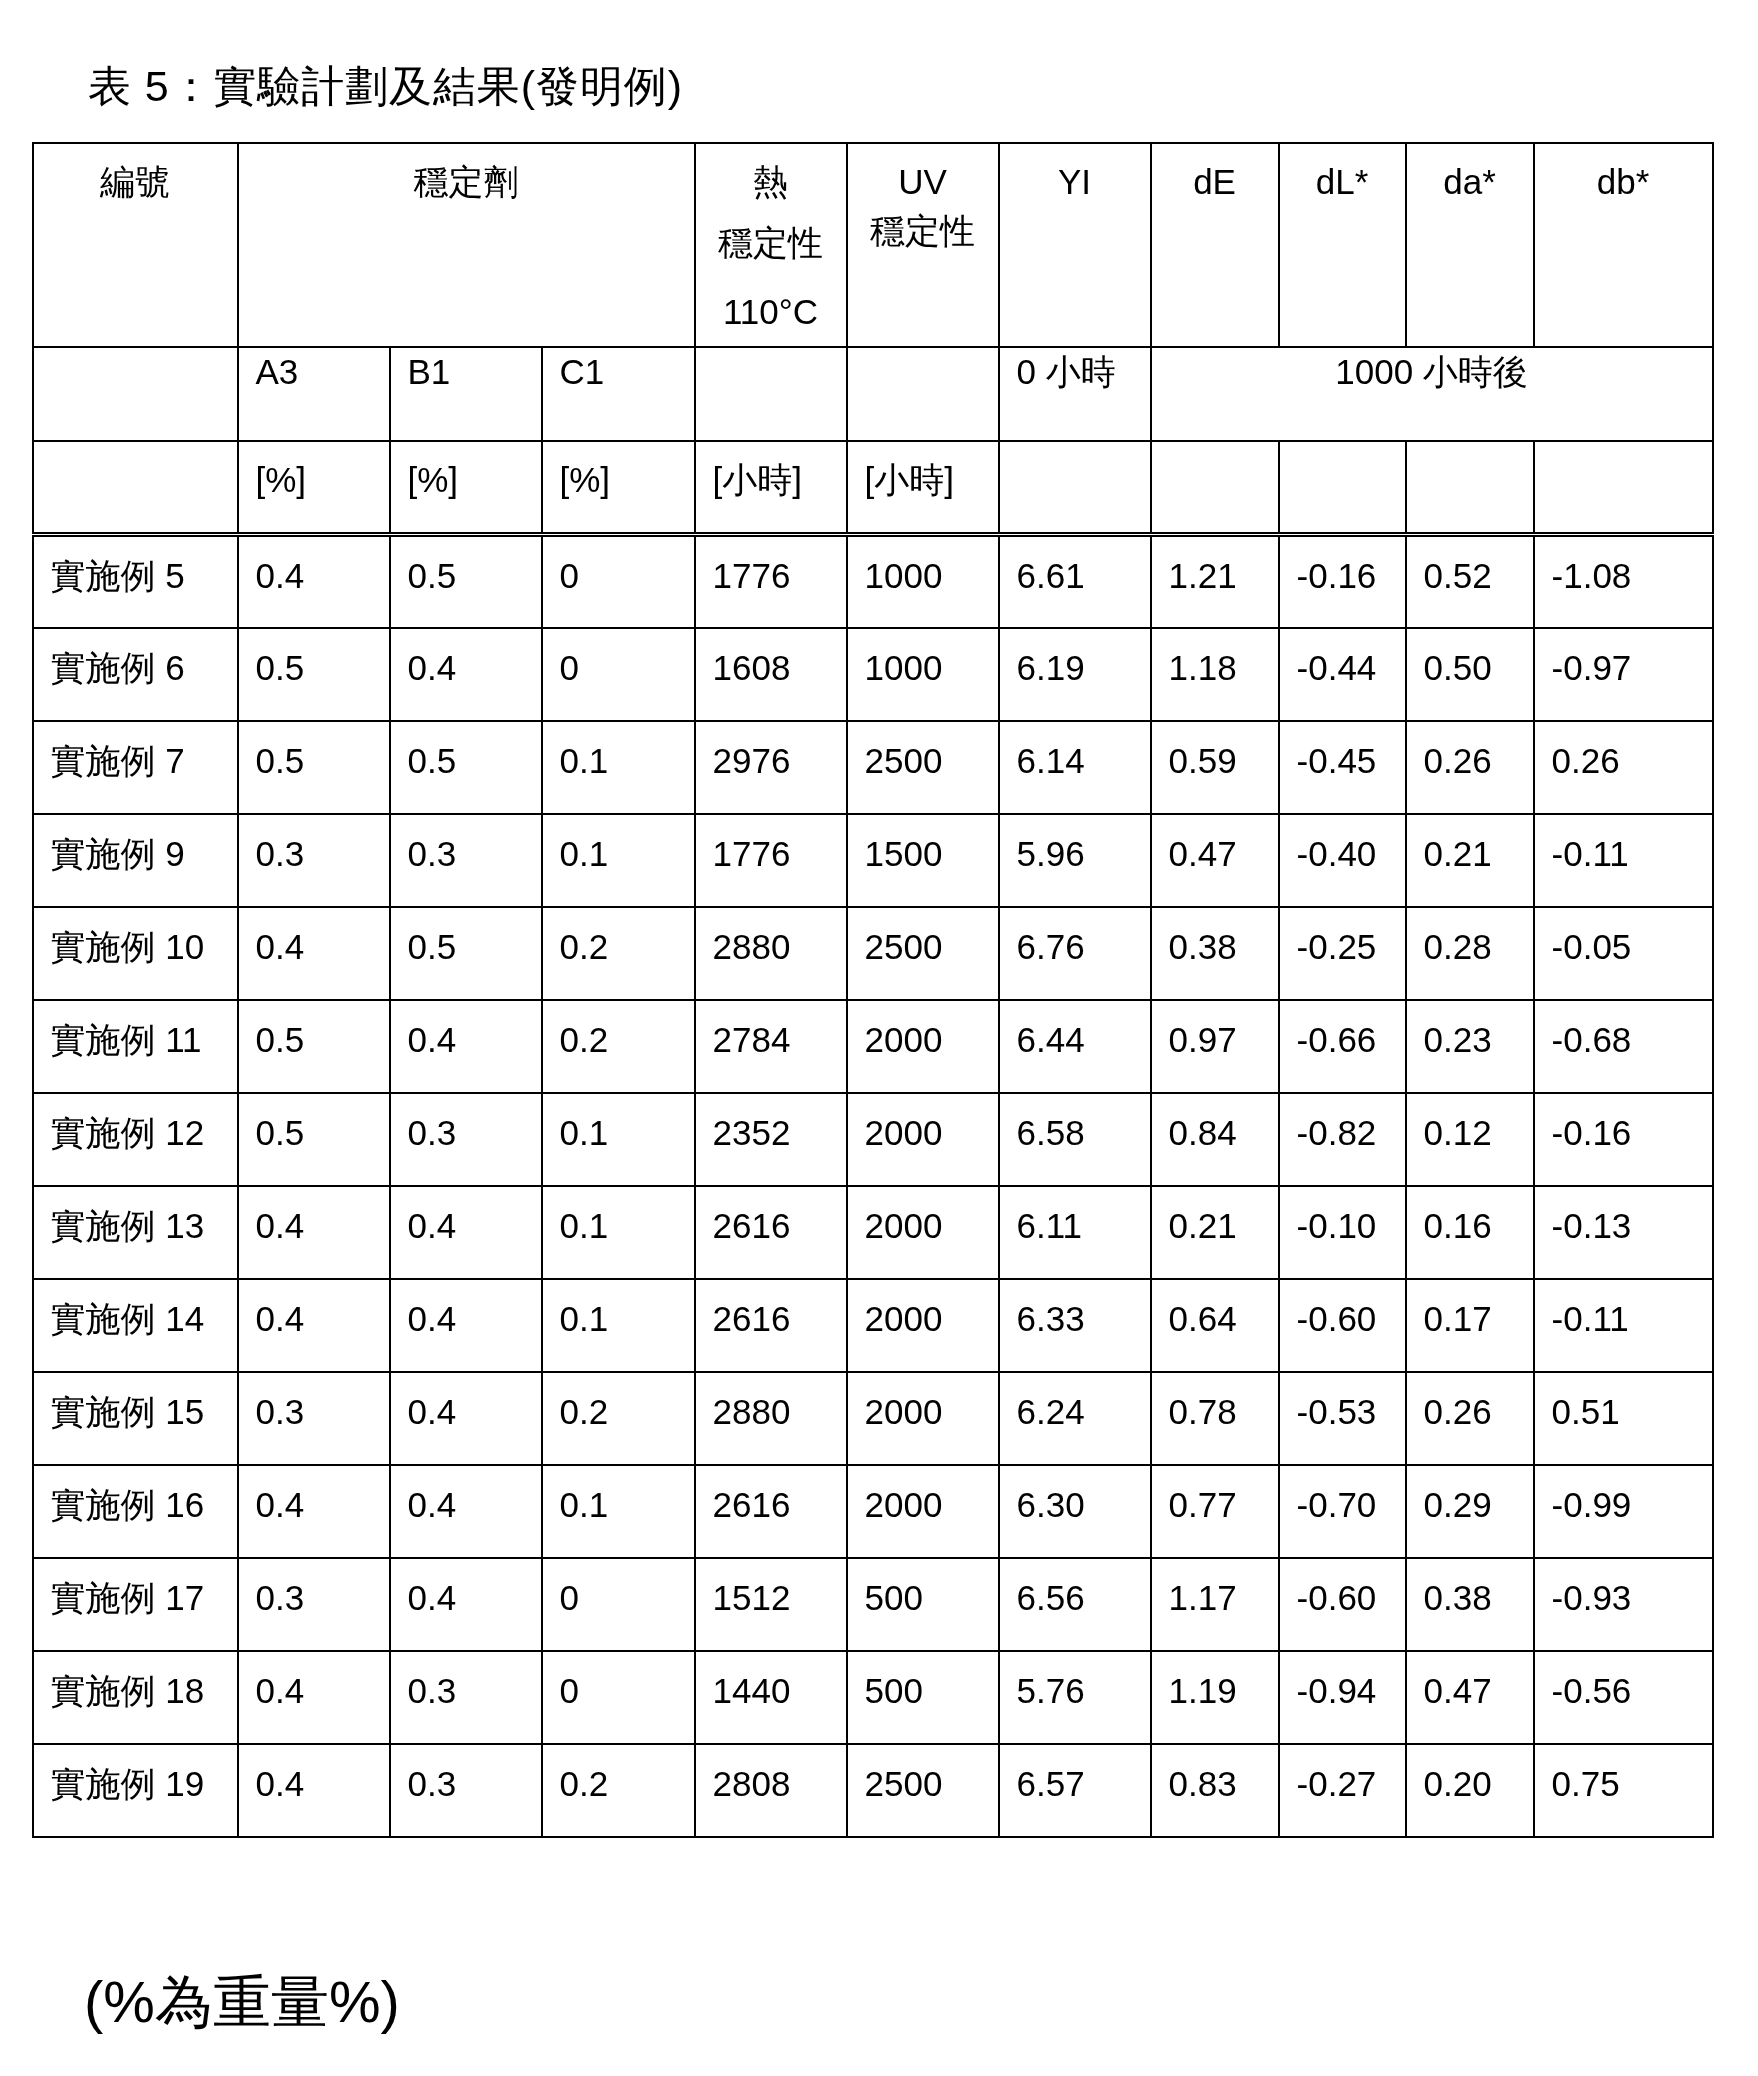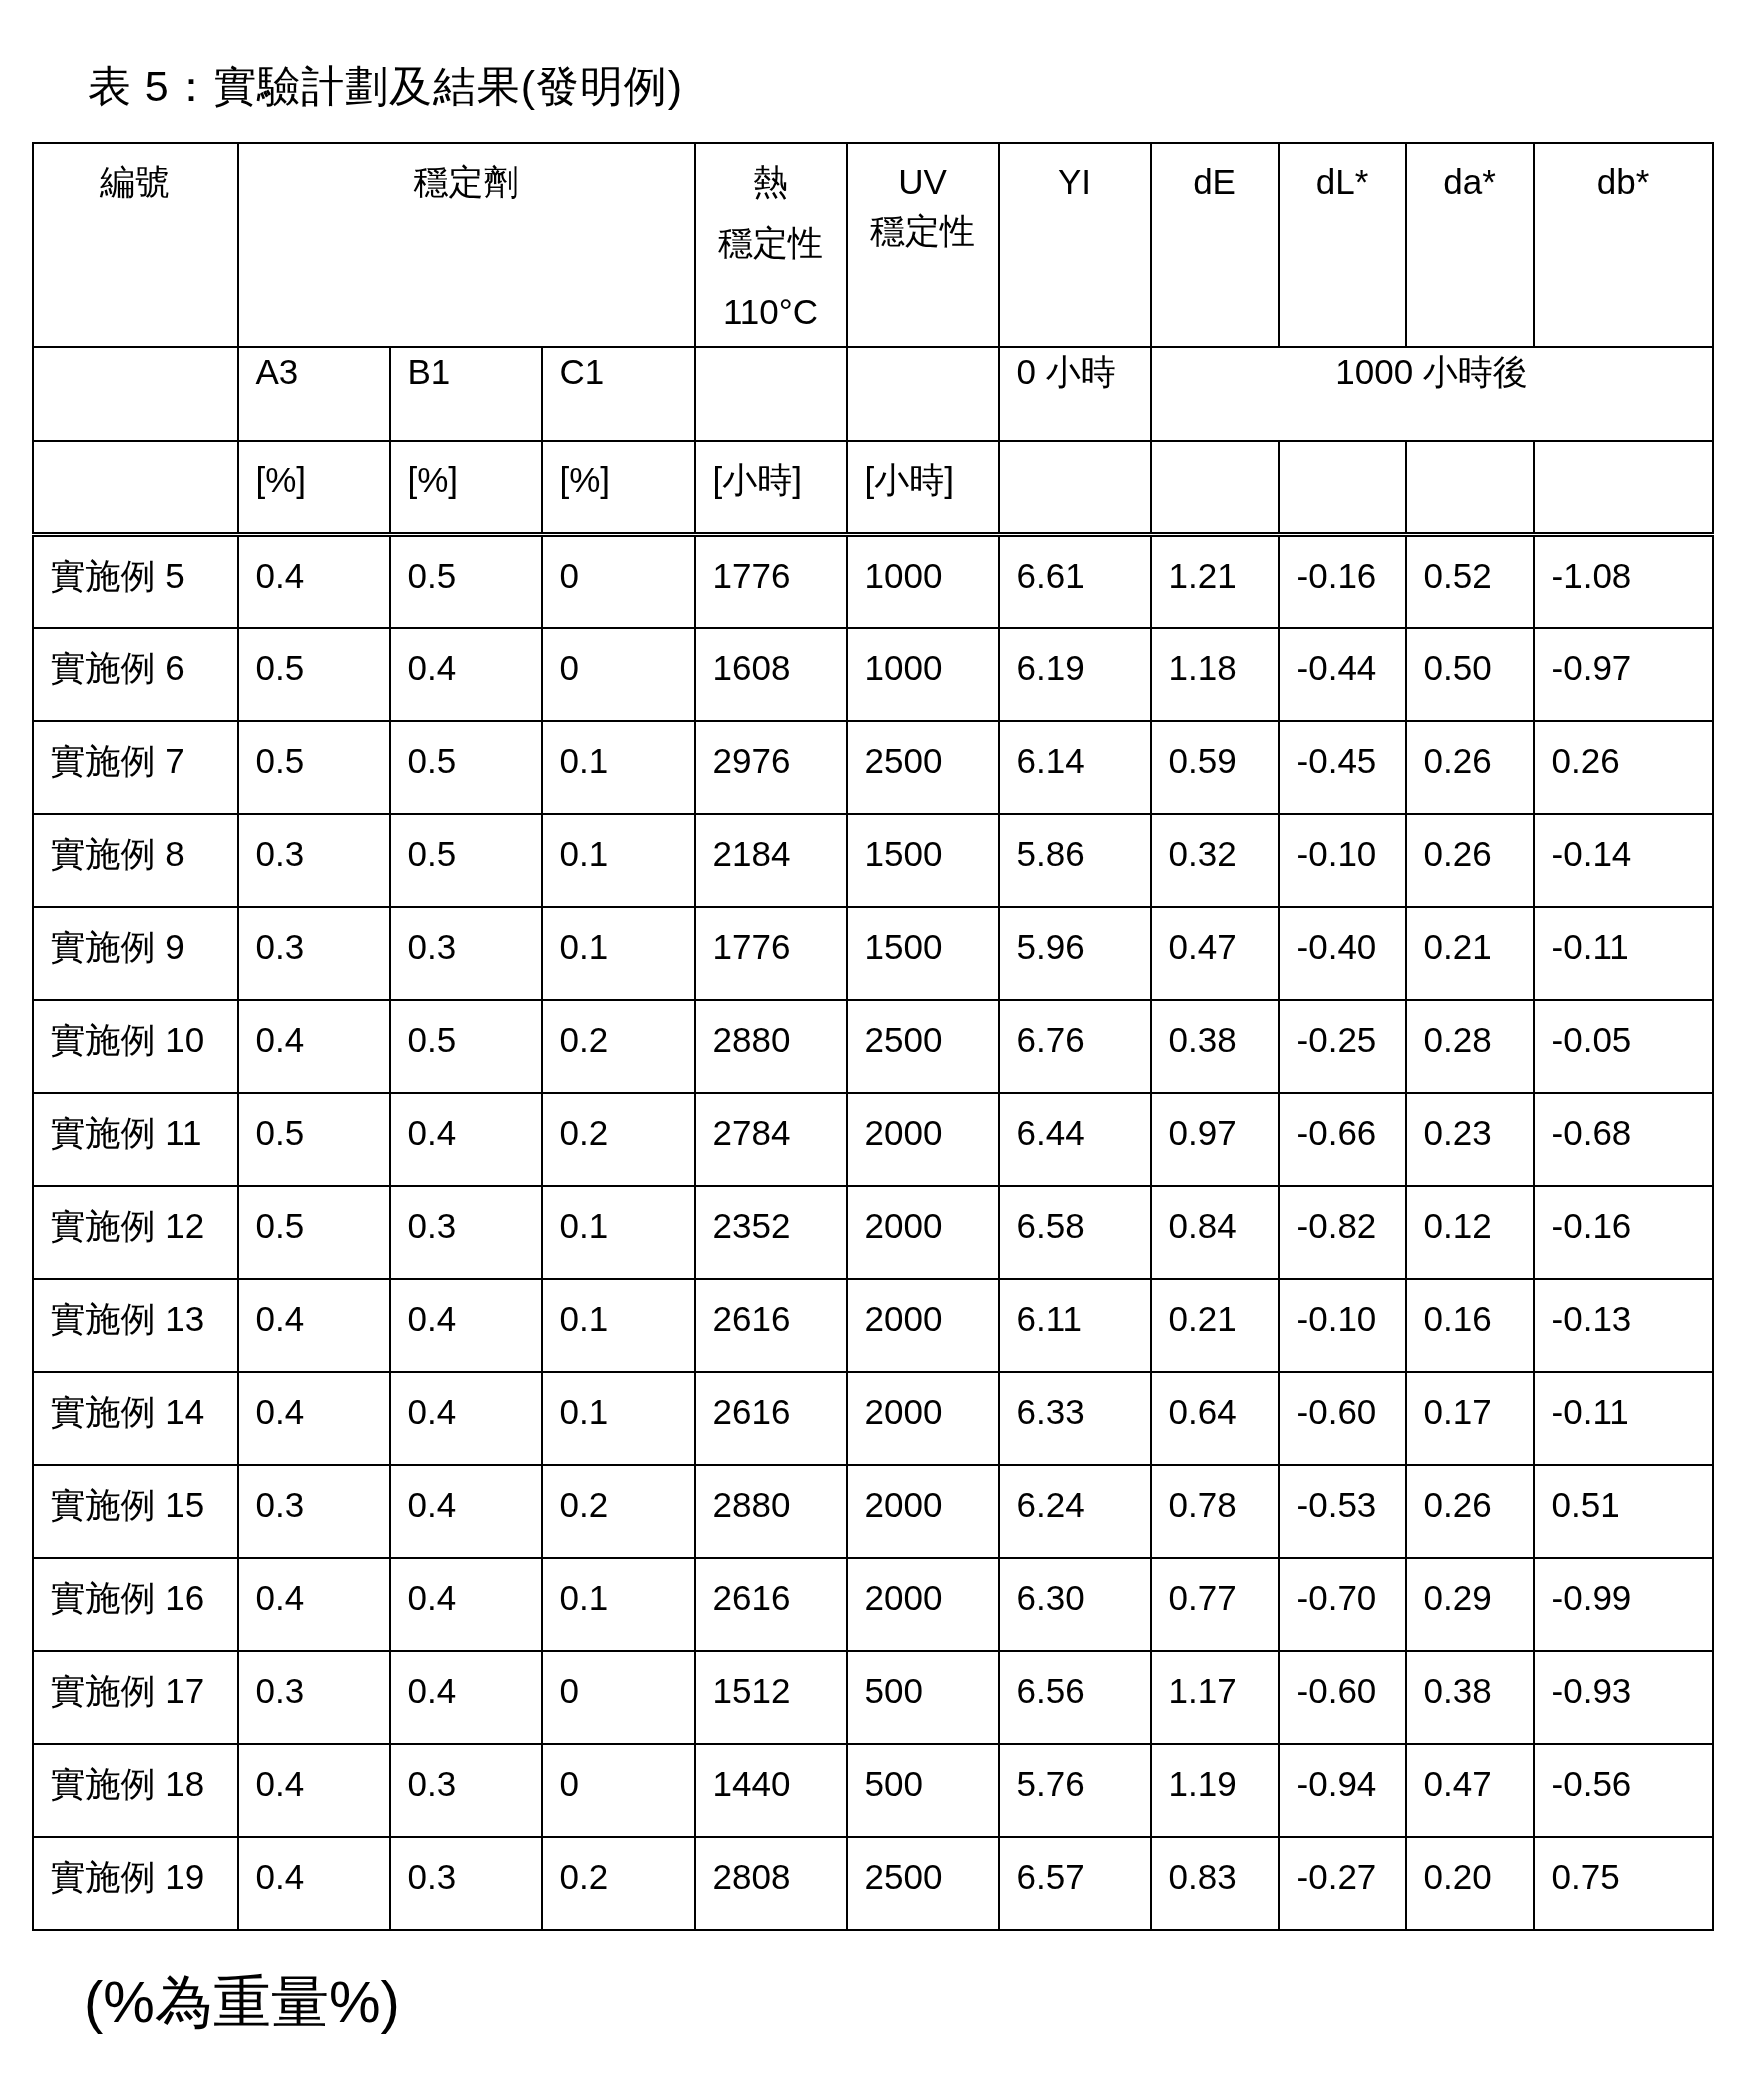--- a/index.html
+++ b/index.html
@@ -118,33 +118,20 @@
         <td>0.1</td>
         <td>2976</td>
         <td>2500</td>
         <td>6.14</td>
         <td>0.59</td>
         <td>-0.45</td>
         <td>0.26</td>
         <td>0.26</td>
       </tr>
       <tr class="dr">
-        <td>實施例 8</td>
-        <td>0.3</td>
-        <td>0.5</td>
-        <td>0.1</td>
-        <td>2184</td>
-        <td>1500</td>
-        <td>5.86</td>
-        <td>0.32</td>
-        <td>-0.10</td>
-        <td>0.26</td>
-        <td>-0.14</td>
-      </tr>
-      <tr class="dr">
         <td>實施例 9</td>
         <td>0.3</td>
         <td>0.3</td>
         <td>0.1</td>
         <td>1776</td>
         <td>1500</td>
         <td>5.96</td>
         <td>0.47</td>
         <td>-0.40</td>
         <td>0.21</td>

